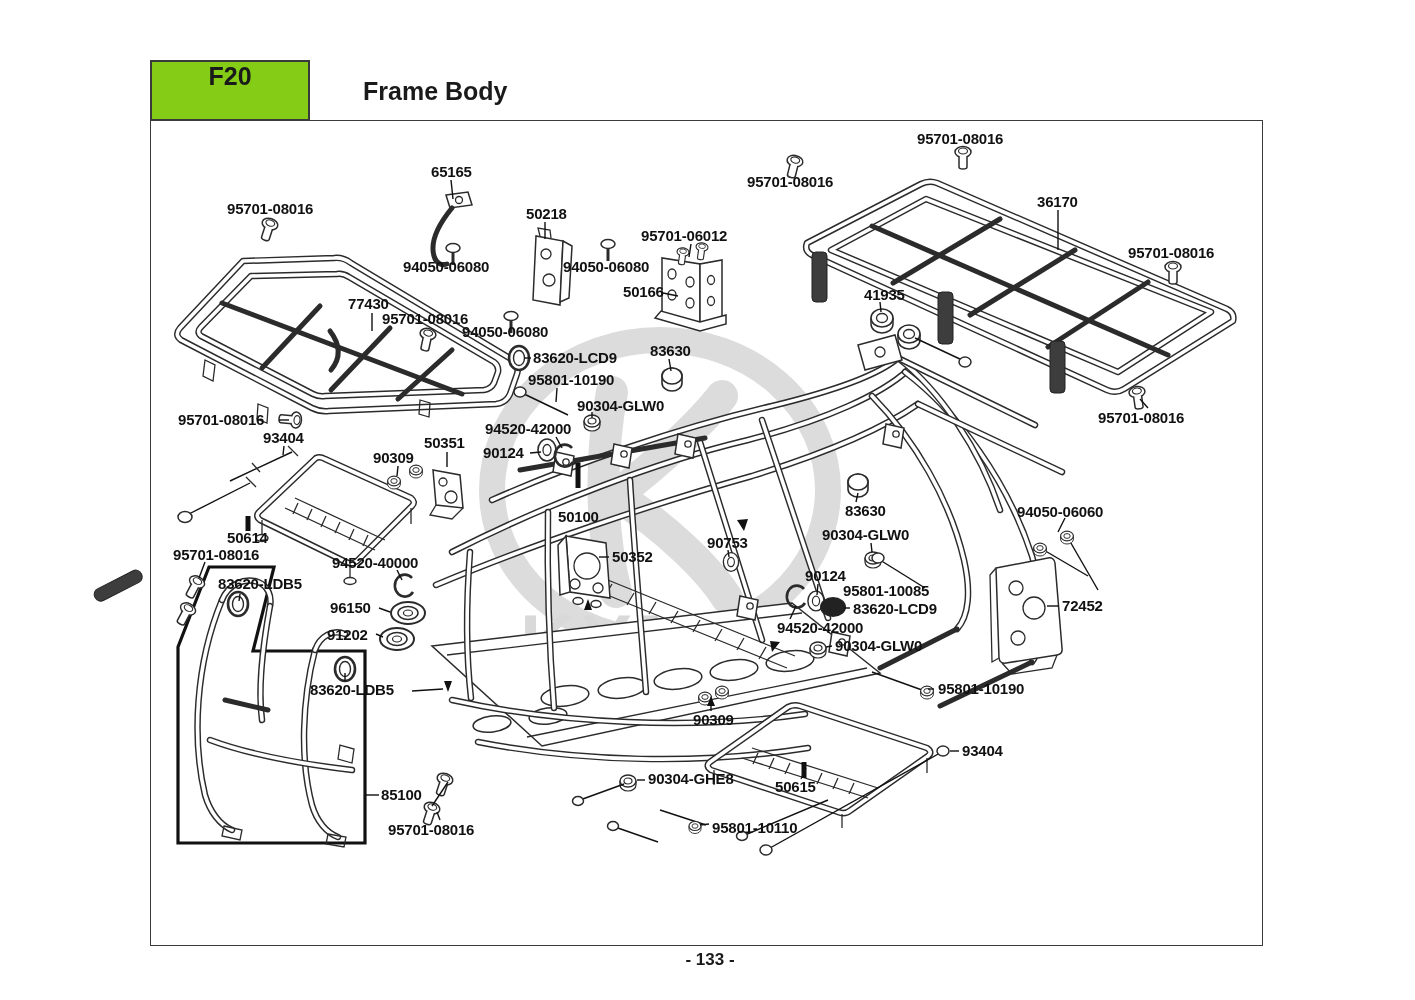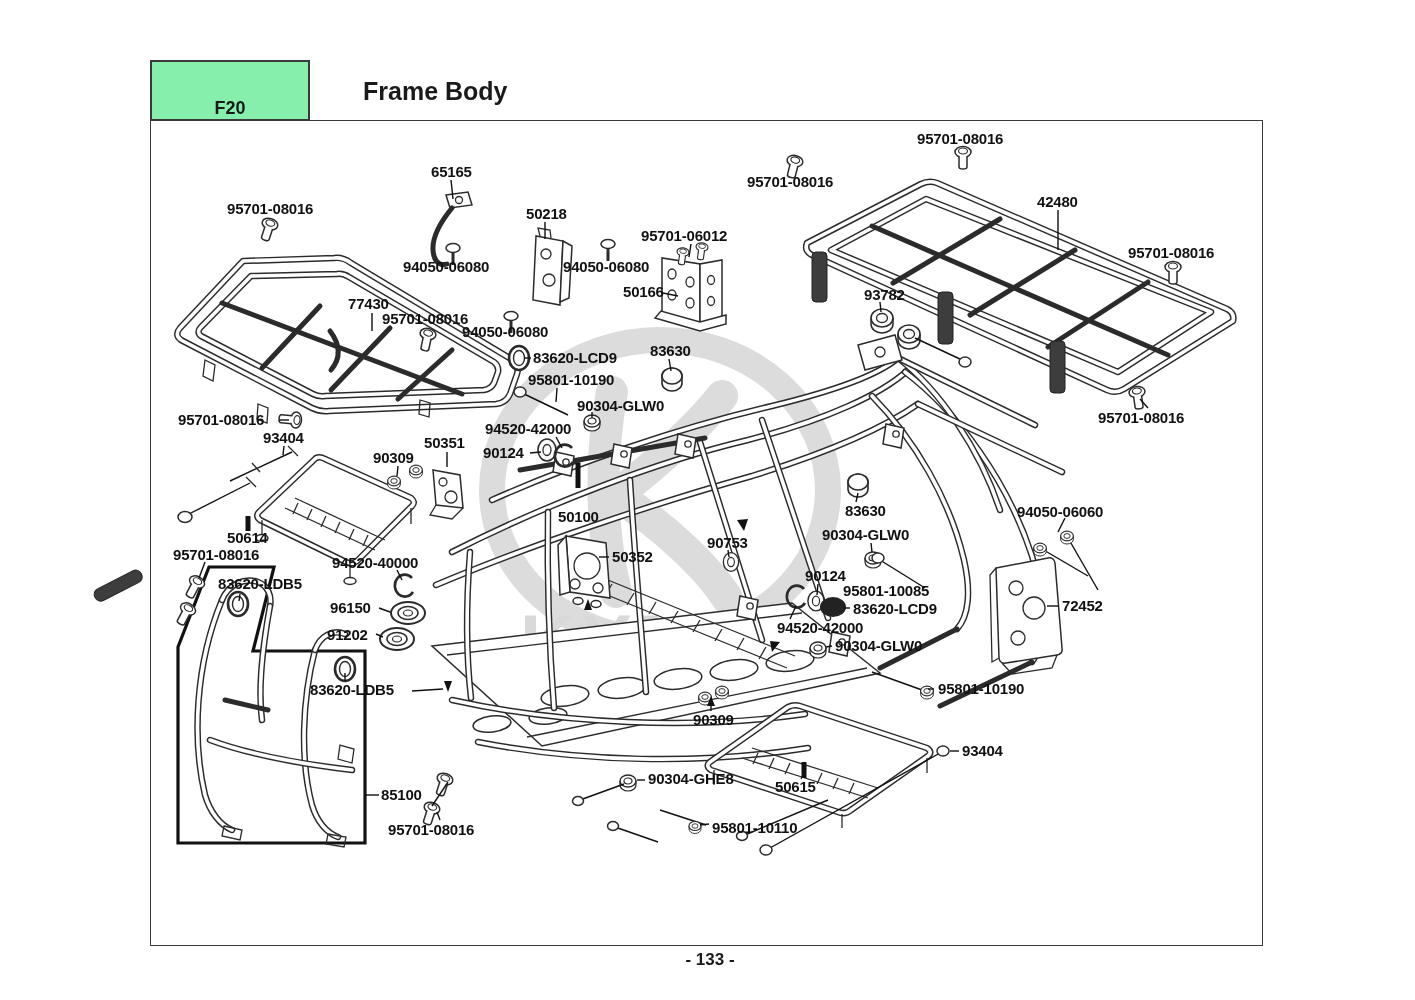--- a/index.html
+++ b/index.html
@@ -1,20 +1,20 @@
 <!DOCTYPE html>
 <html><head>
 <meta charset="utf-8">
 <style>
   html,body{margin:0;padding:0;background:#fff;}
   .page{position:relative;width:1415px;height:1000px;background:#fff;overflow:hidden;
         font-family:"Liberation Sans",sans-serif;color:#1a1a1a;}
   .code-box{position:absolute;left:150px;top:60px;width:160px;height:61px;
-        border:2px solid #3a3a3a;background:#86efac;display:flex;align-items:flex-end;justify-content:center;
-        font-size:18px;font-weight:bold;box-sizing:border-box;z-index:4;}
+        border:2px solid #3a3a3a;background:#84cc16;display:flex;align-items:flex-start;justify-content:center;
+        font-size:25px;font-weight:bold;box-sizing:border-box;z-index:4;}
   .title{position:absolute;left:363px;top:77px;font-size:25px;font-weight:bold;z-index:4;}
   .frame-border{position:absolute;left:150px;top:120px;width:1113px;height:826px;
         border:1.6px solid #3a3a3a;box-sizing:border-box;z-index:1;}
   .pageno{position:absolute;left:630px;top:950px;width:160px;text-align:center;
         font-size:17px;font-weight:bold;z-index:4;}
   svg.art{position:absolute;left:0;top:0;z-index:2;}
   #labels{position:absolute;left:0;top:0;width:1415px;height:1000px;z-index:3;}
   .lbl{position:absolute;font-size:15px;font-weight:bold;white-space:nowrap;
         letter-spacing:-0.2px;color:#111;line-height:15px;}
   
@@ -384,30 +384,30 @@
       <path class="arrow" d="M 737,520 L 748,519 L 744,531 Z"></path>
       <path class="arrow" d="M 770,641 L 780,642 L 772,652 Z"></path>
       <path class="arrow" d="M 444,681 L 452,681 L 448,692 Z"></path>
       <path class="arrow" d="M 707,706 L 715,706 L 711,696 Z"></path>
     </g>
   </svg>
 
   <div id="labels">
       <div class="lbl" style="left: 917px; top: 131px;">95701-08016</div>
       <div class="lbl" style="left: 747px; top: 174px;">95701-08016</div>
-      <div class="lbl" style="left: 1037px; top: 194px;">42480</div>
+      <div class="lbl" style="left: 1037px; top: 194px;">36170</div>
       <div class="lbl" style="left: 1128px; top: 245px;">95701-08016</div>
       <div class="lbl" style="left: 227px; top: 201px;">95701-08016</div>
       <div class="lbl" style="left: 431px; top: 164px;">65165</div>
       <div class="lbl" style="left: 526px; top: 206px;">50218</div>
       <div class="lbl" style="left: 641px; top: 228px;">95701-06012</div>
       <div class="lbl" style="left: 403px; top: 259px;">94050-06080</div>
       <div class="lbl" style="left: 563px; top: 259px;">94050-06080</div>
       <div class="lbl" style="left: 623px; top: 284px;">50166</div>
-      <div class="lbl" style="left: 864px; top: 287px;">93782</div>
+      <div class="lbl" style="left: 864px; top: 287px;">41935</div>
       <div class="lbl" style="left: 348px; top: 296px;">77430</div>
       <div class="lbl" style="left: 382px; top: 311px;">95701-08016</div>
       <div class="lbl" style="left: 462px; top: 324px;">94050-06080</div>
       <div class="lbl" style="left: 533px; top: 350px;">83620-LCD9</div>
       <div class="lbl" style="left: 650px; top: 343px;">83630</div>
       <div class="lbl" style="left: 528px; top: 372px;">95801-10190</div>
       <div class="lbl" style="left: 577px; top: 398px;">90304-GLW0</div>
       <div class="lbl" style="left: 485px; top: 421px;">94520-42000</div>
       <div class="lbl" style="left: 483px; top: 445px;">90124</div>
       <div class="lbl" style="left: 424px; top: 435px;">50351</div>

